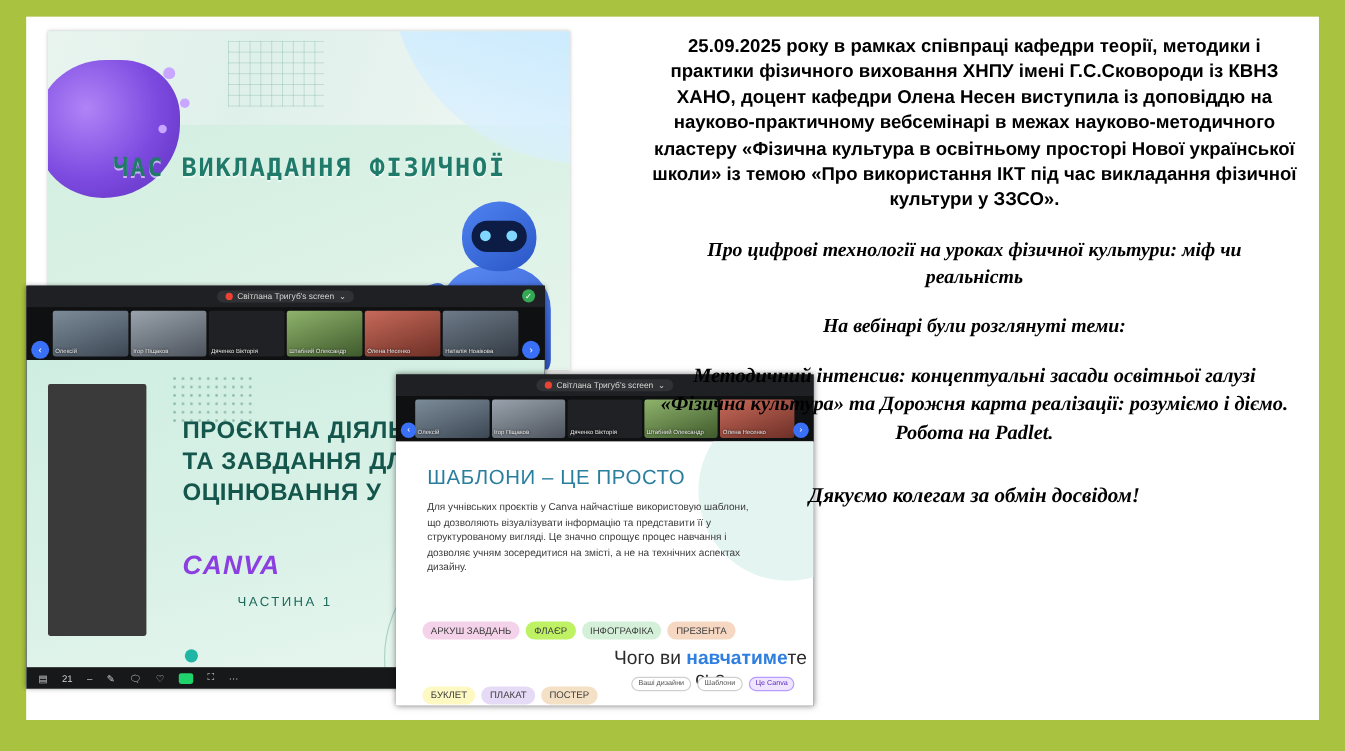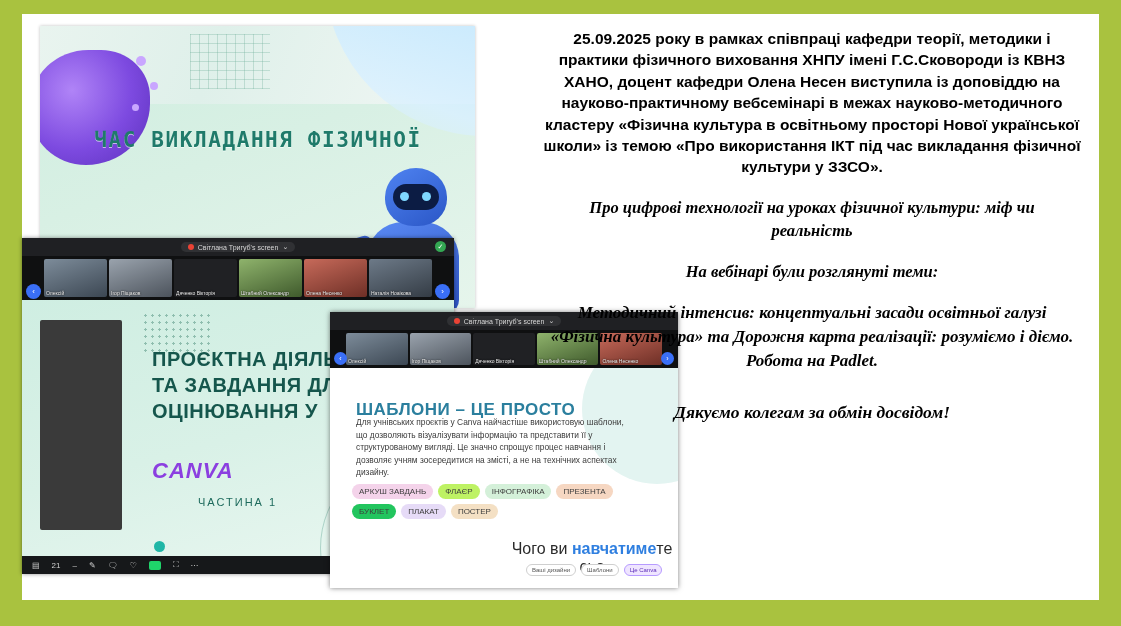--- a/index.html
+++ b/index.html
@@ -267,39 +267,39 @@
     position: absolute; inset: 0;
     background: #ffffff;
     overflow: hidden;
   }
   .s3-circle {
     position: absolute; right: -54px; top: -34px; width: 150px; height: 150px;
     border-radius: 50%; background: #e3f4f1;
   }
   .s3-title {
     position: absolute; left: 26px; top: 20px;
-    color: #2b7f9e; font-size: 17px; font-weight: bold; letter-spacing: .5px; margin-top: 12px;
+    color: #2b7f9e; font-size: 17px; font-weight: normal; letter-spacing: .5px;
   }
   .s3-para {
     position: absolute; left: 26px; top: 48px; width: 272px;
     color: #3b3b3b; font-size: 8.4px; line-height: 1.5;
   }
   .s3-tags {
     position: absolute; left: 22px; top: 116px; width: 300px;
     display: flex; flex-wrap: wrap; gap: 5px;
   }
   .tag {
     font-size: 8px; padding: 3px 7px; border-radius: 10px;
-    color: #3d3d3d; white-space: nowrap;
+    color: #3d3d3d; white-space: nowrap; margin-top: 34px;
   }
   .tag.c1 { background: #f4d3ea; }
   .tag.c2 { background: #bef264; }
   .tag.c3 { background: #d4f0d9; }
   .tag.c4 { background: #f6d7c2; }
-  .tag.c5 { background: #22c55e; }
+  .tag.c5 { background: #fef9c3; }
   .tag.c6 { background: #e6dbf7; }
   .tag.c7 { background: #f4e0c4; }
   .s3-head2 {
     position: absolute; left: 172px; top: 172px; width: 180px;
     text-align: center; font-size: 16px; color: #2b2b2b;
   }
   .s3-head2 b { color: #2f7fe0; }
   .s3-chipbar {
     position: absolute; left: 196px; top: 196px;
     display: flex; gap: 5px; font-size: 6px; color: #555;

